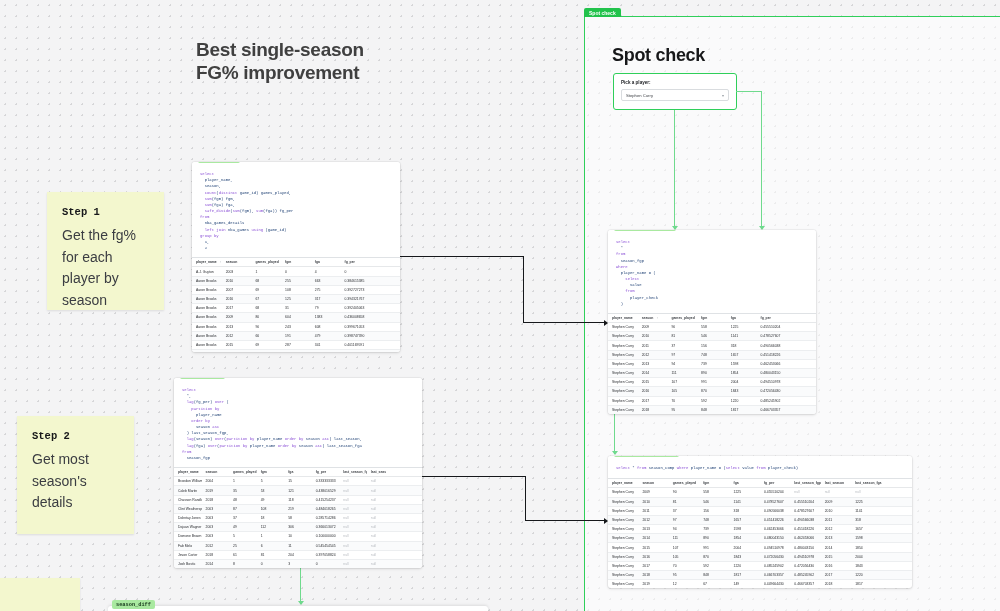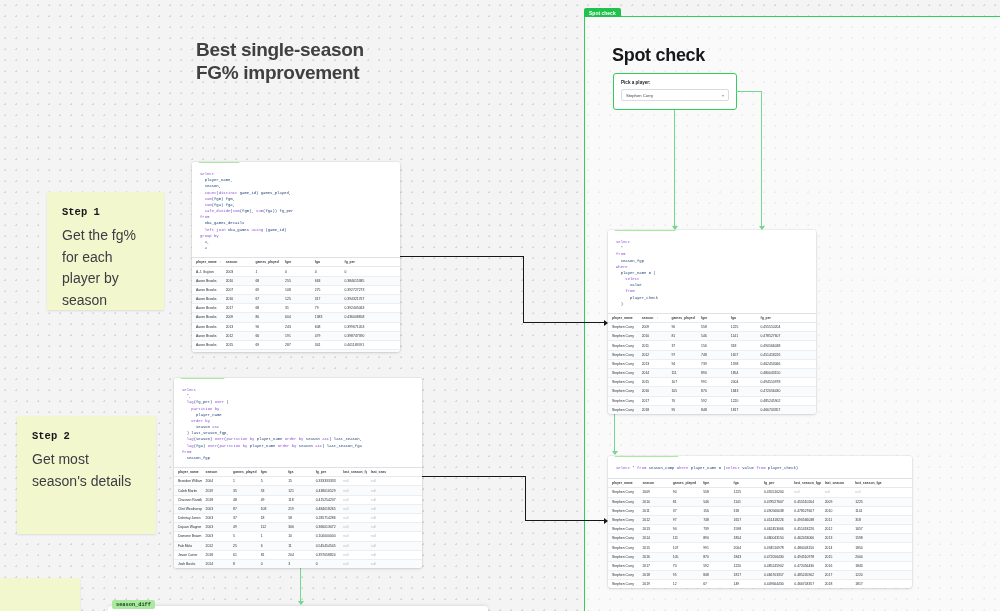--- a/index.html
+++ b/index.html
@@ -24,21 +24,21 @@
   .title-block p { font-size:8.6px; line-height:1.62; margin:0; color:#3b3d42; }
 
   
   .sticky {
     position:absolute; background:#f3f7ce; box-shadow:0 1px 2px rgba(0,0,0,.10);
     padding:14px 15px;
   }
   .sticky h3 { margin:0 0 7px 0; font-size:10.5px; font-weight:bold; color:#17181a;font-family:Liberation Mono, monospace; }
   .sticky p { margin:0; font-size:14px; line-height:1.55; color:#3b3d42; }
   #sticky1 { left:47px; top:192px; width:117px; height:118px; }
-  #sticky2 { left:17px; top:416px; width:139px; height:118px; }
+  #sticky2 { left:17px; top:416px; width:117px; height:118px; }
   #sticky3 { left:0px; top:578px; width:80px; height:60px; }
 
   
   .card {
     position:absolute; background:#ffffff; border-radius:3px;
     box-shadow:0 1px 3px rgba(0,0,0,.13), 0 0 0 1px rgba(0,0,0,.04);
     overflow:hidden;
   }
   .card-tag {
     position:absolute; top:-8px; left:6px; z-index:3;

